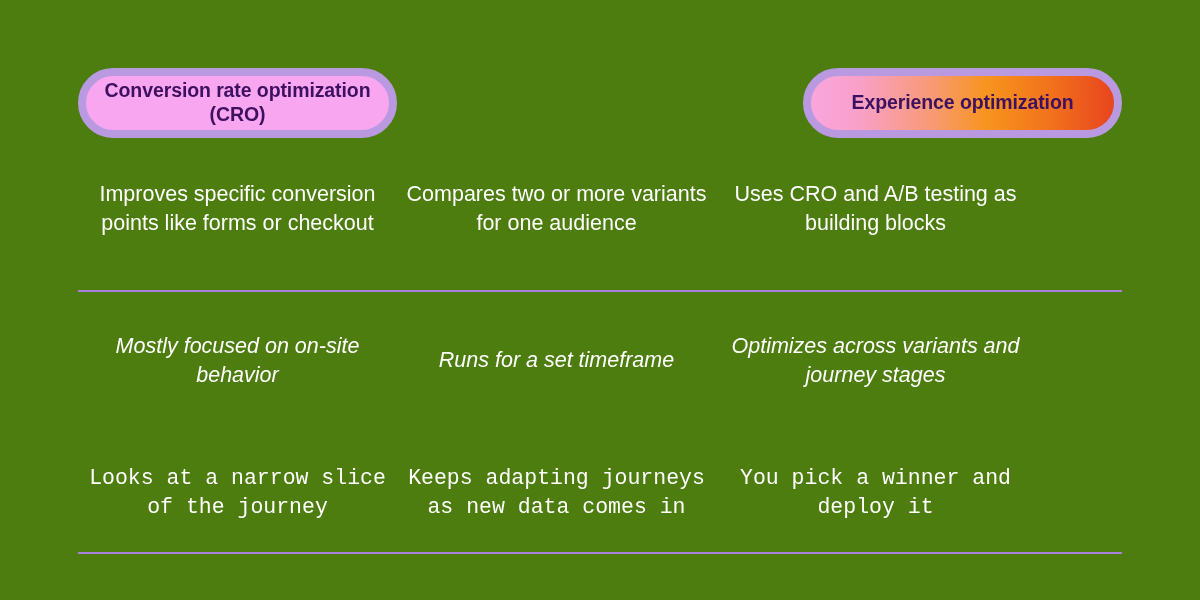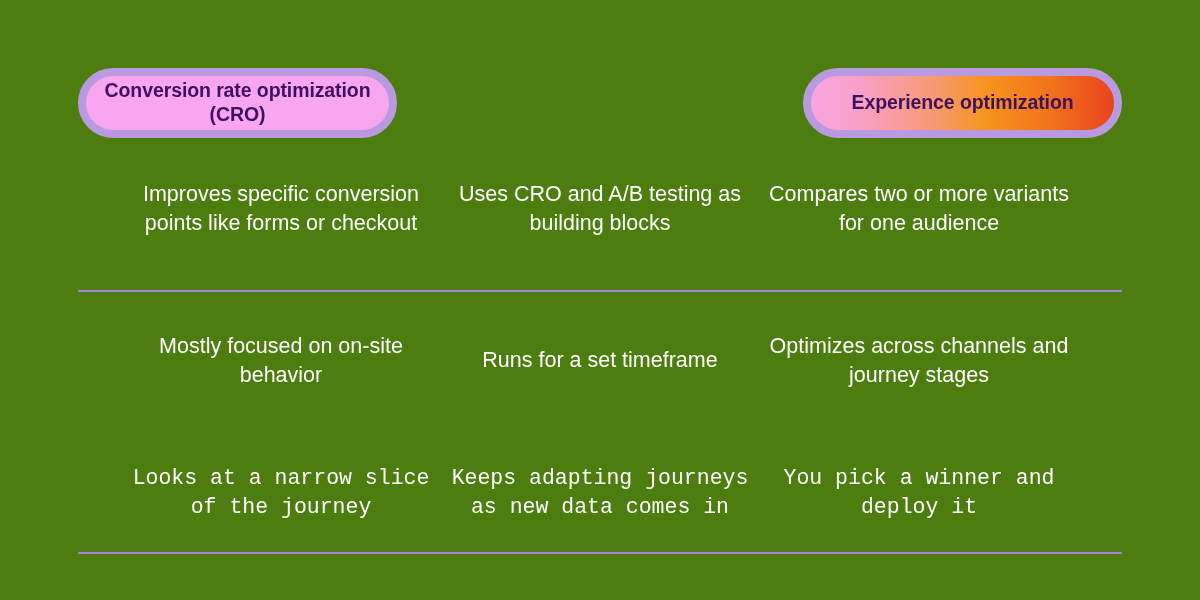--- a/index.html
+++ b/index.html
@@ -71,25 +71,25 @@
   .grid {
     position:absolute;
     top:170px;
     left:78px;
     width:1044px;
   }
 
   .band {
     position:relative;
     display:flex;
-    justify-content:center;
+    justify-content:flex-start;
   }
 
   .band-1 { height:120px; }
-  .band-2 { height:142px; }
+  .band-2 { height:142px;font-style:italic; }
   .band-3 { height:120px;font-family:Liberation Mono, monospace; }
 
   .cell {
     width:319px;
     text-align:center;
     color:#ffffff;
     font-size:21.5px;
     line-height:1.35;
     padding:0 4px;
     display:flex;
@@ -131,37 +131,37 @@
 
   </div>
 
   <div class="grid">
 
     <div class="band band-1">
       <div class="cell">
         <span class="cell-text">Improves specific conversion points like forms or checkout</span>
       </div>
       <div class="cell">
-        <span class="cell-text">Uses CRO and A/B testing as building blocks</span>
+        <span class="cell-text">Compares two or more variants for one audience</span>
       </div>
       <div class="cell">
-        <span class="cell-text">Compares two or more variants for one audience</span>
+        <span class="cell-text">Uses CRO and A/B testing as building blocks</span>
       </div>
       <div class="divider divider-1"></div>
     </div>
 
     <div class="band band-2">
       <div class="cell">
         <span class="cell-text">Mostly focused on on-site behavior</span>
       </div>
       <div class="cell">
         <span class="cell-text">Runs for a set timeframe</span>
       </div>
       <div class="cell">
-        <span class="cell-text">Optimizes across channels and journey stages</span>
+        <span class="cell-text">Optimizes across variants and journey stages</span>
       </div>
       <div class="divider divider-2"></div>
     </div>
 
     <div class="band band-3">
       <div class="cell">
         <span class="cell-text">Looks at a narrow slice of the journey</span>
       </div>
       <div class="cell">
         <span class="cell-text">Keeps adapting journeys as new data comes in</span>

